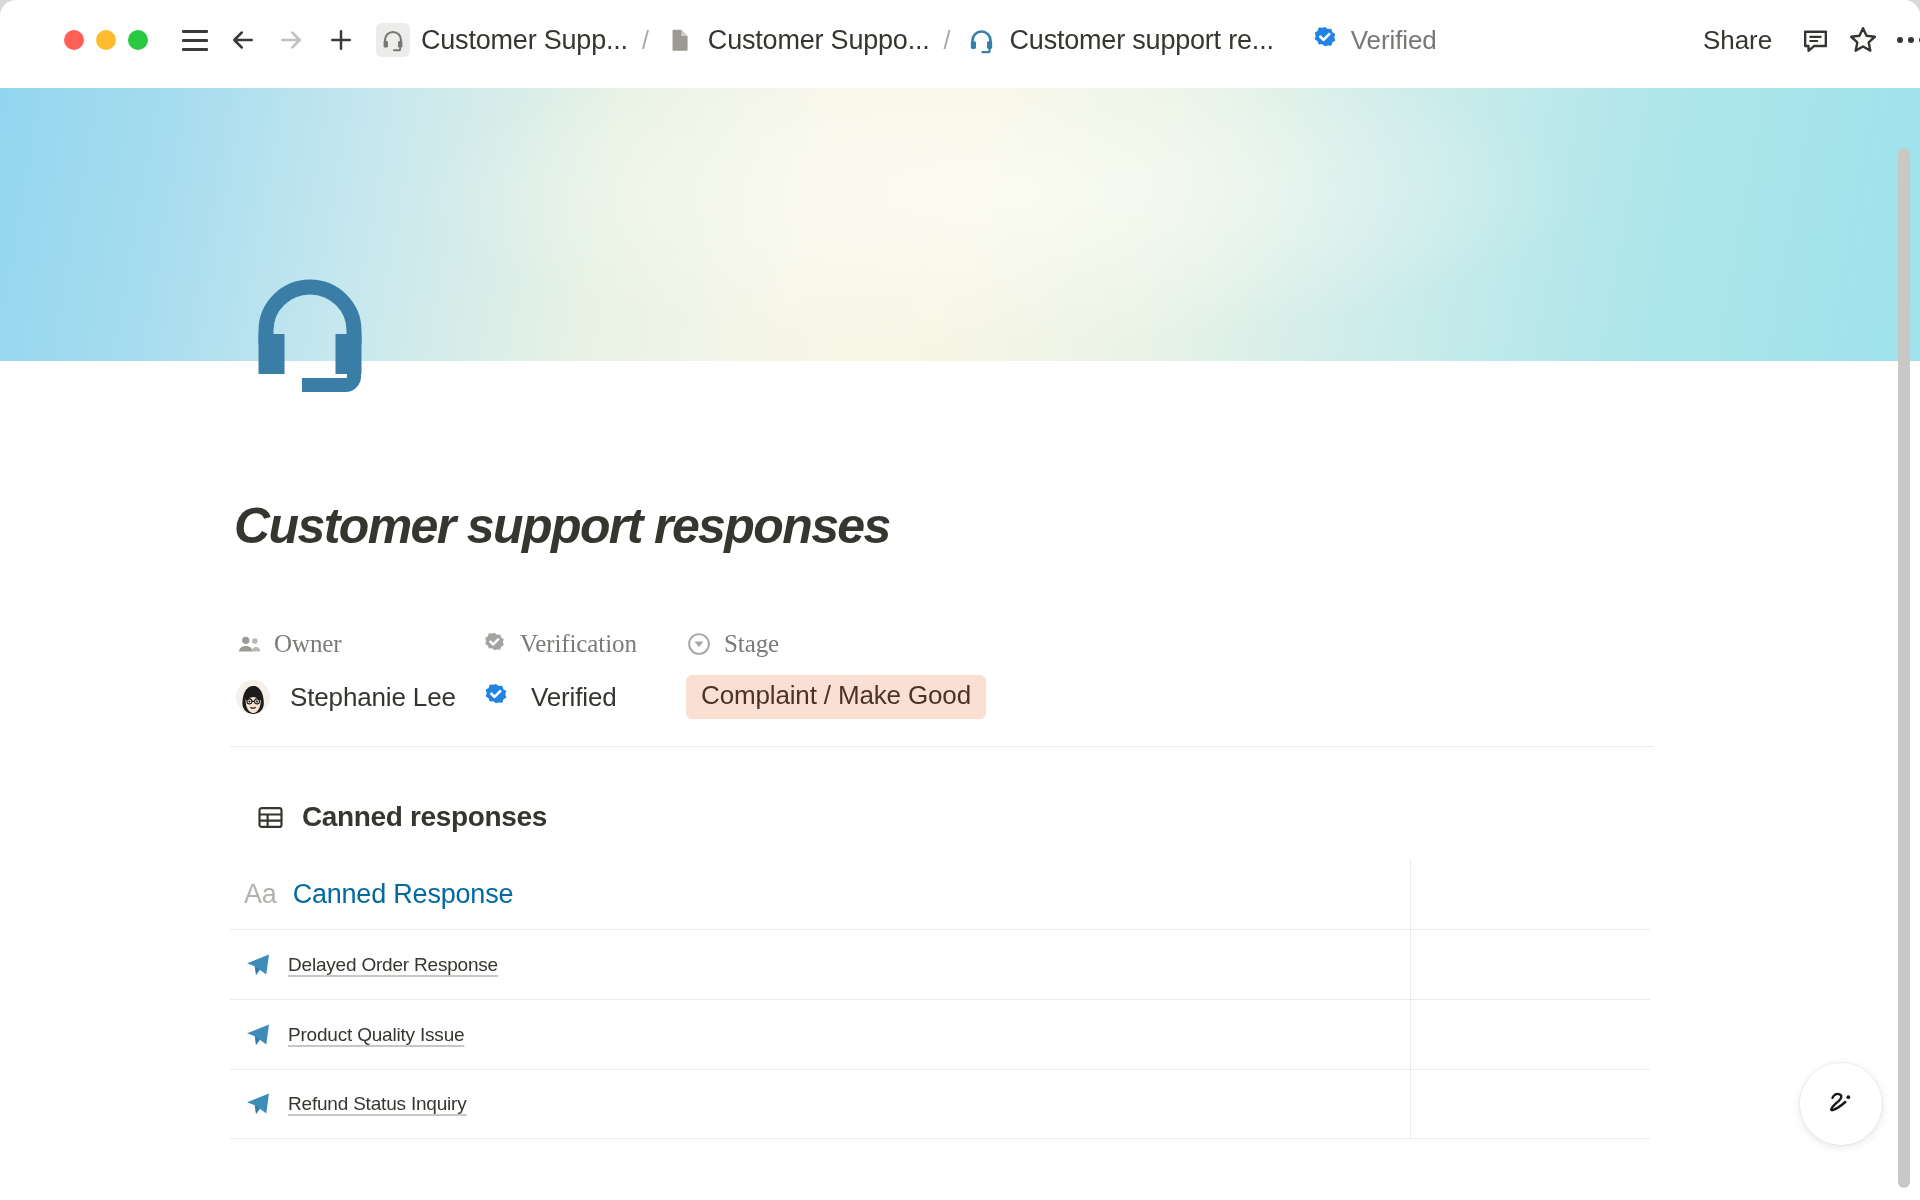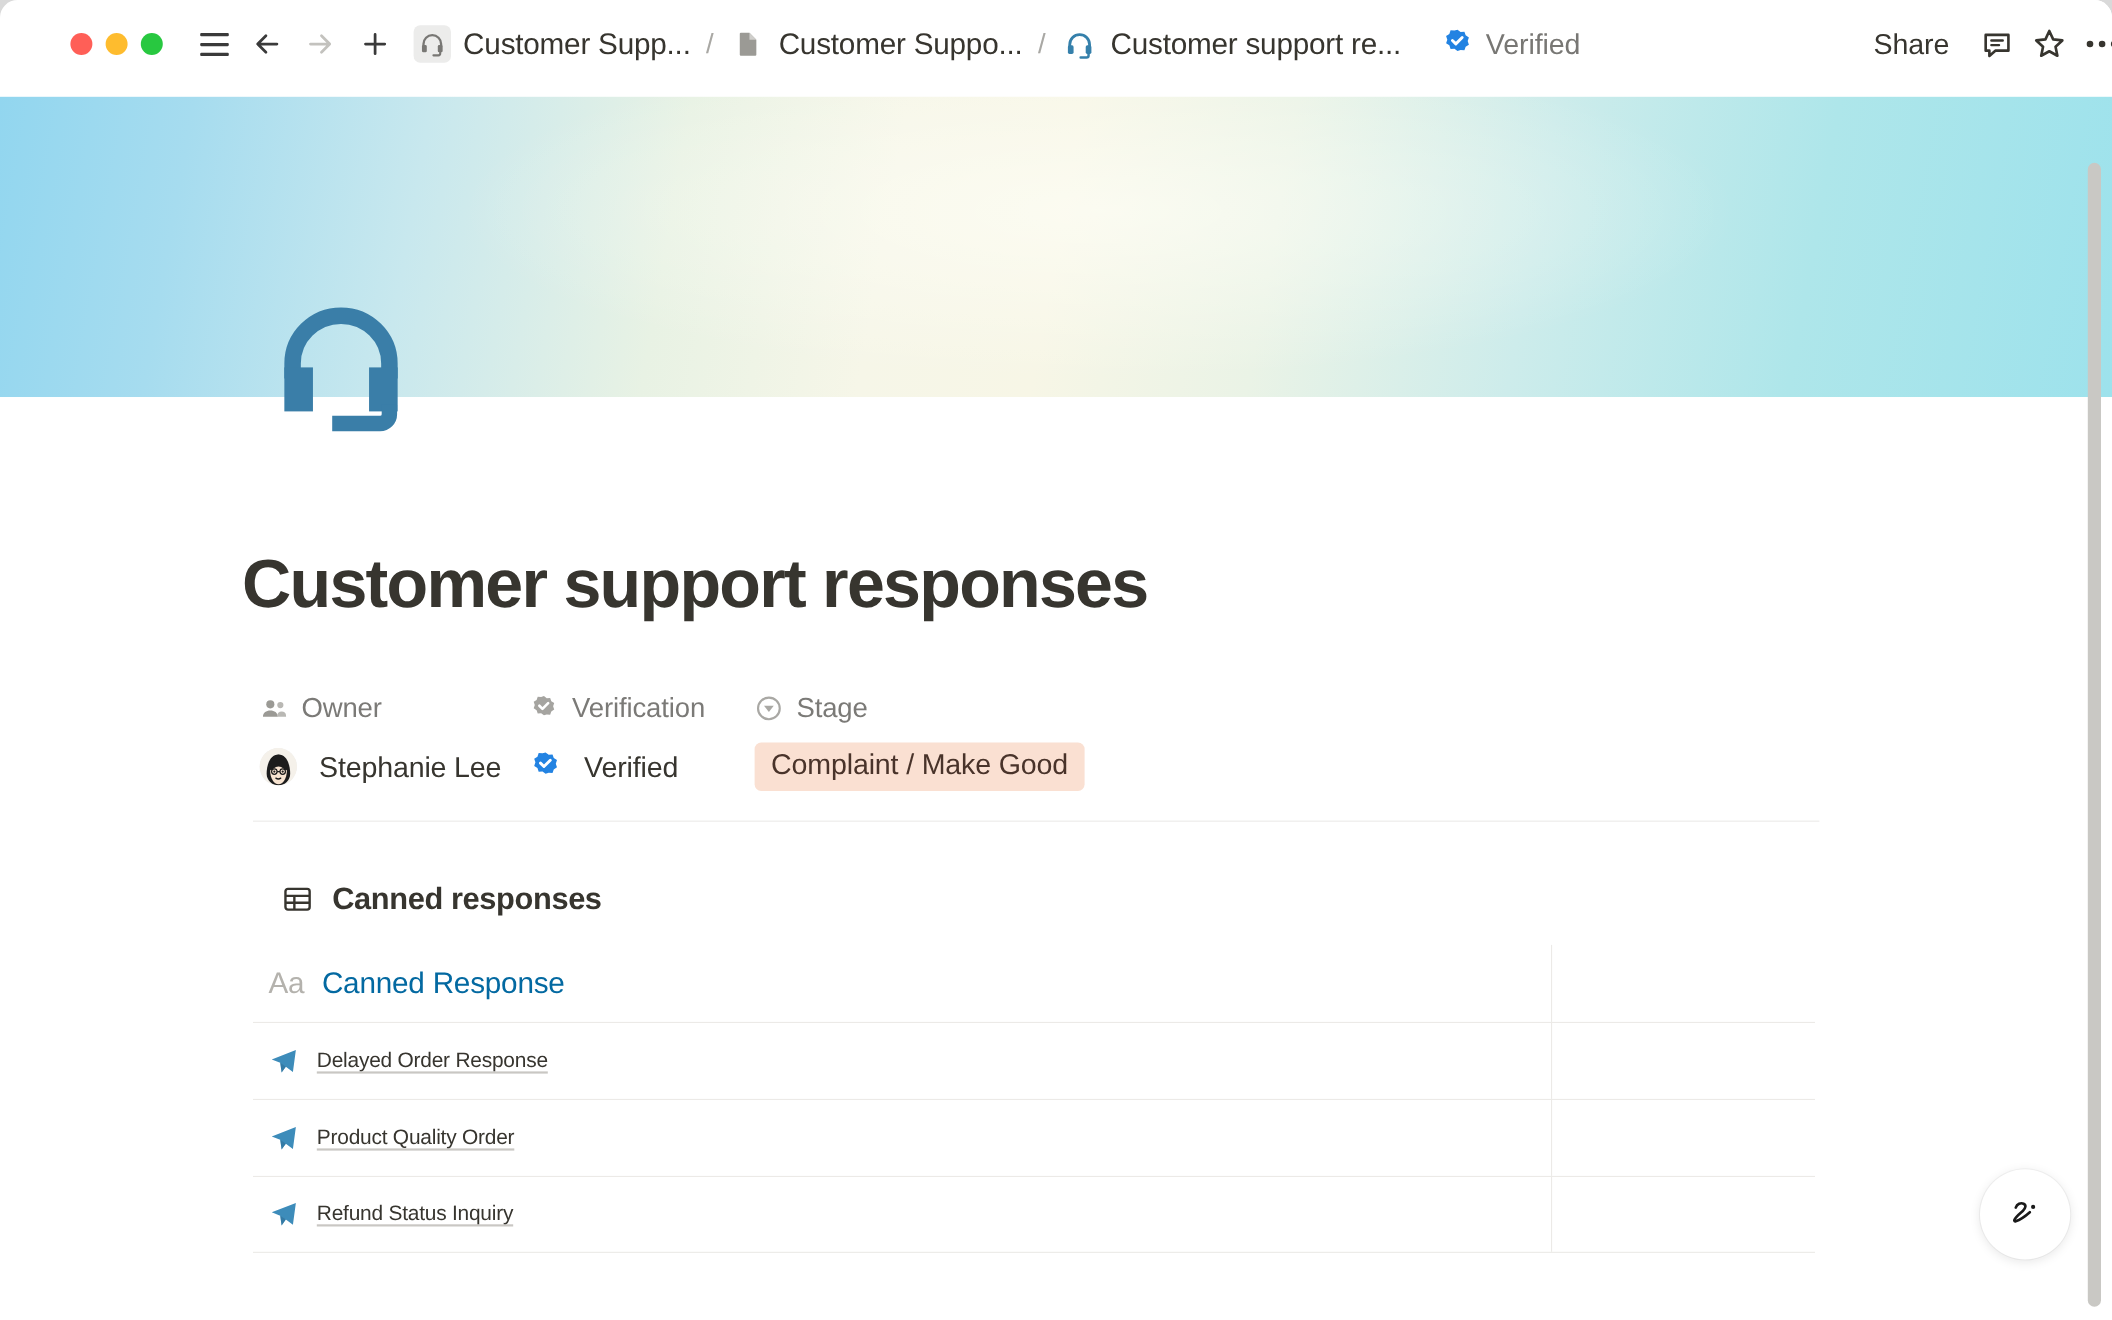--- a/index.html
+++ b/index.html
@@ -155,28 +155,29 @@
   .content {
     position: absolute;
     left: 0; top: 361px;
     width: 1920px;
     bottom: 0;
     background: #ffffff;
   }
 
   .page-title {
     position: absolute;
-    left: 220px;
+    left: 234px;
     top: 140px;
-    font-size: 62px;
+    font-size: 50px;
     font-weight: bold;
     color: #37352f;
     letter-spacing: -1.6px;
     line-height: 1;
     white-space: nowrap;
+    font-style: italic;
   }
 
   
   .props {
     position: absolute;
     left: 236px;
     top: 266px;
     display: grid;
     grid-template-columns: 245px 205px auto;
     row-gap: 14px;
@@ -185,20 +186,21 @@
     display: flex;
     align-items: center;
     gap: 12px;
     height: 34px;
   }
   .prop-head-label {
     font-size: 25px;
     color: #7b7a77;
     letter-spacing: -0.1px;
     white-space: nowrap;
+    font-family: Liberation Serif, serif;
   }
   .prop-val {
     display: flex;
     align-items: center;
     gap: 20px;
     height: 44px;
   }
   .prop-val-text {
     font-size: 26px;
     color: #37352f;
@@ -548,21 +550,21 @@
           </div>
           <div class="cell-rest"></div>
         </div>
 
         <div class="tbl-row">
           <div class="cell-main">
             <svg width="28" height="28" viewBox="0 0 24 24">
               <path d="M21.4 3.1L2.6 10.4l6.6 2.6 1.1 7.6 3.3-4.6 5.5 4.1L21.4 3.1z" fill="#3d8cba"></path>
               <path d="M21.4 3.1L9.2 13l1.1 7.6 3.3-4.6-4.4-3" fill="#2d6e96" opacity=".55"></path>
             </svg>
-            <span class="row-link">Product Quality Order</span>
+            <span class="row-link">Product Quality Issue</span>
           </div>
           <div class="cell-rest"></div>
         </div>
 
         <div class="tbl-row">
           <div class="cell-main">
             <svg width="28" height="28" viewBox="0 0 24 24">
               <path d="M21.4 3.1L2.6 10.4l6.6 2.6 1.1 7.6 3.3-4.6 5.5 4.1L21.4 3.1z" fill="#3d8cba"></path>
               <path d="M21.4 3.1L9.2 13l1.1 7.6 3.3-4.6-4.4-3" fill="#2d6e96" opacity=".55"></path>
             </svg>

